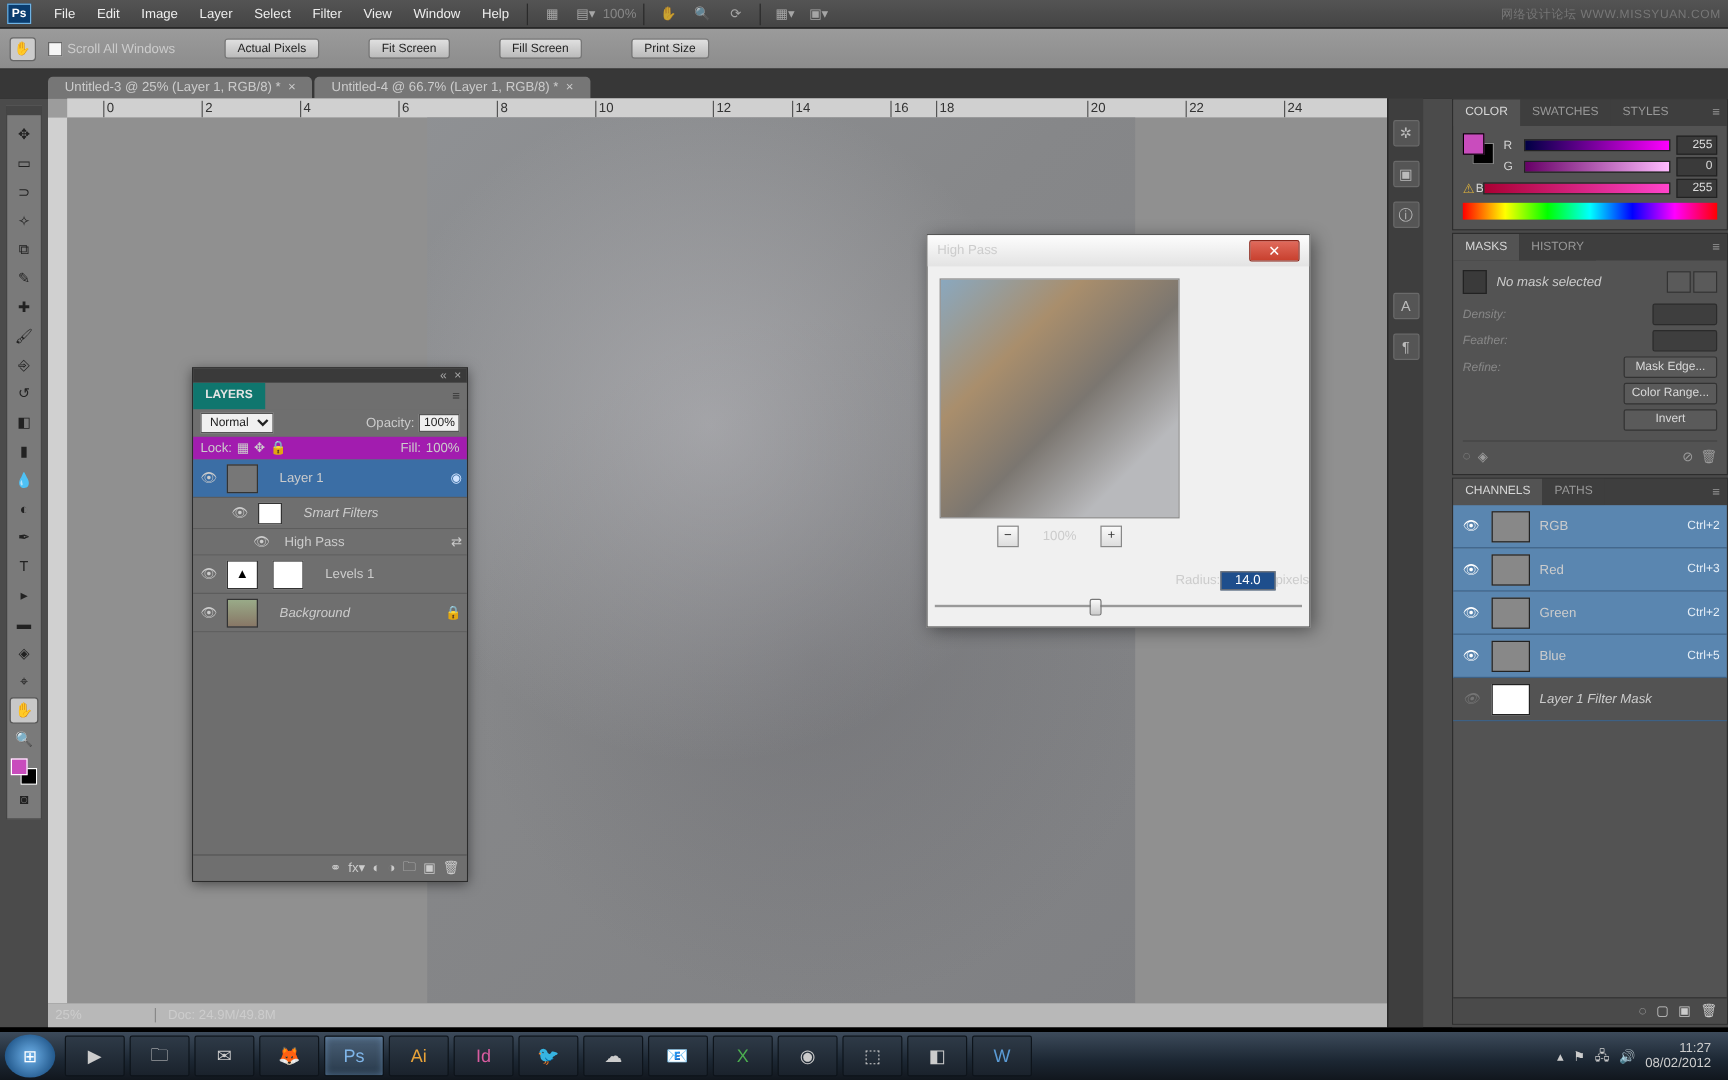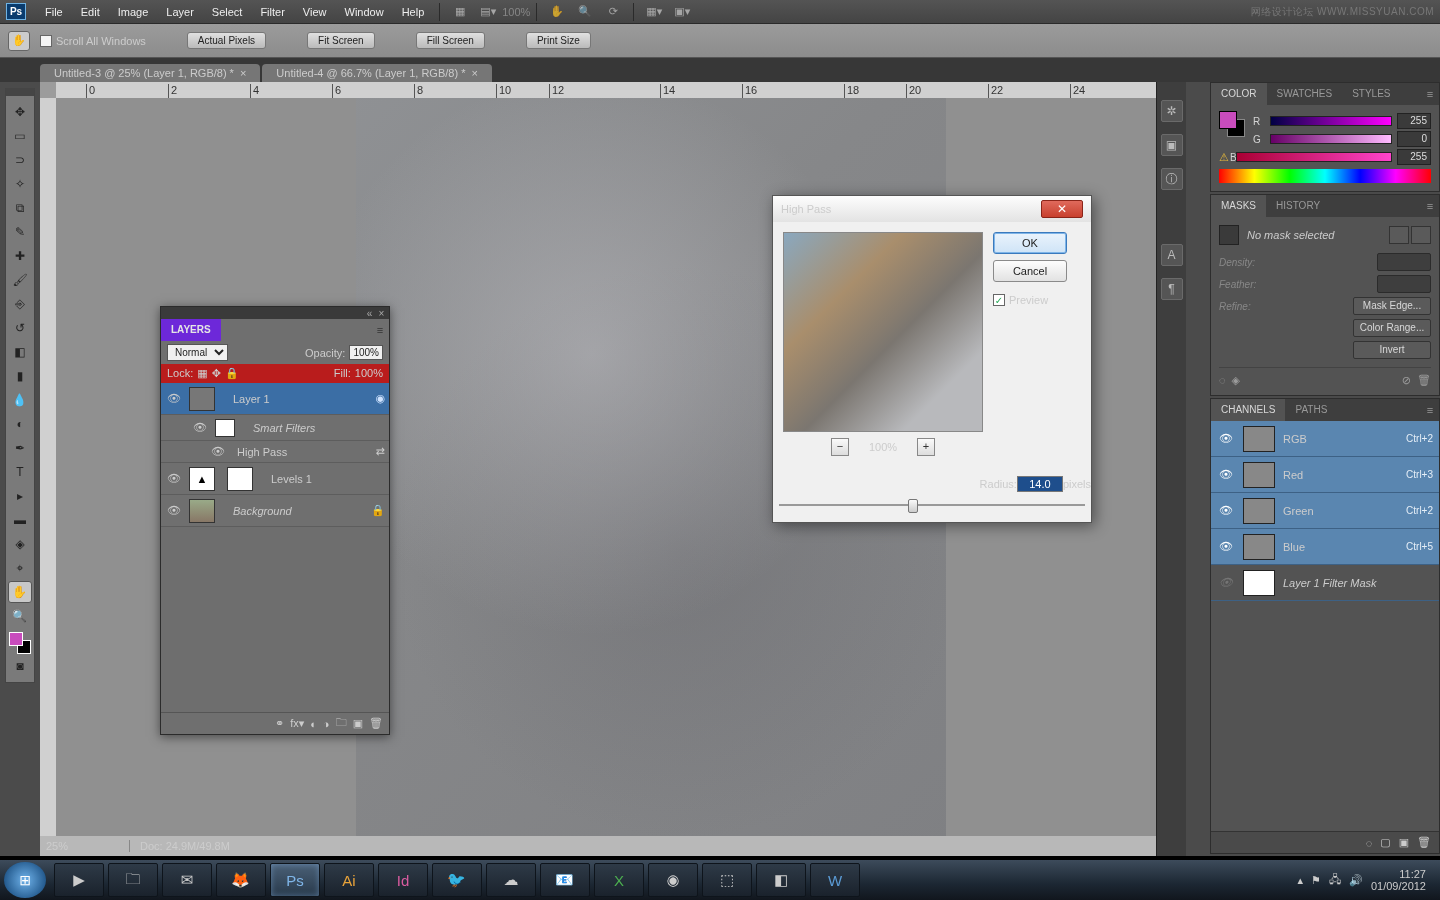--- a/index.html
+++ b/index.html
@@ -91,24 +91,24 @@
 #p-channels .chan.unsel { background:#535353; color:#ddd; font-style:italic; }
 #p-channels .chan.unsel .eye { opacity:.2; }
 #p-channels .chan.unsel .thumb { background:#fff; }
 #p-channels .foot { height:22px; background:#4a4a4a; border-top:1px solid #333; display:flex; justify-content:flex-end; align-items:center; gap:8px; padding:0 8px; color:#aaa; }
 
 
 #layers-panel { position:absolute; left:160px; top:224px; width:230px; background:#6f6f6f; border:1px solid #2b2b2b; box-shadow:0 2px 10px rgba(0,0,0,.5); }
 #layers-panel .titlebar { height:12px; background:#3a3a3a; display:flex; justify-content:flex-end; align-items:center; padding:0 3px; gap:3px; }
 #layers-panel .titlebar span { width:9px; height:9px; color:#aaa; font-size:10px; line-height:9px; text-align:center; }
 #layers-panel .tabs { background:#6f6f6f; height:22px; display:flex; align-items:center; }
-#layers-panel .tabs .t { background:#6d28d9; padding:0 10px; height:22px; line-height:22px; color:#e5e5e5; font-size:10px; font-weight:bold; text-transform:uppercase; }
+#layers-panel .tabs .t { background:#0f766e; padding:0 10px; height:22px; line-height:22px; color:#e5e5e5; font-size:10px; font-weight:bold; text-transform:uppercase; }
 #layers-panel .opts { background:#6f6f6f; padding:3px 6px; display:flex; align-items:center; color:#222; font-size:10px; gap:4px; }
 #layers-panel .opts select, #layers-panel .opts .num { background:#f0f0f0; border:1px solid #555; font-size:10px; color:#222; padding:1px 3px; }
-#layers-panel .lockrow { background:#b91c1c; padding:3px 6px; display:flex; align-items:flex-start; font-size:10px; color:#222; gap:4px; }
+#layers-panel .lockrow { background:#a21caf; padding:3px 6px; display:flex; align-items:center; font-size:10px; color:#222; gap:4px; }
 #layers-panel .list { background:#707070; }
 #layers-panel .layer { display:flex; align-items:center; height:32px; padding:0 4px; border-bottom:1px solid #5d5d5d; background:#6f6f6f; color:#222; font-size:11px; }
 #layers-panel .layer.sel { background:#3b6ea5; color:#fff; }
 #layers-panel .layer .eye { width:18px; text-align:center; }
 #layers-panel .layer .thumb { width:26px; height:24px; background:#ddd; border:1px solid #333; margin:0 6px; }
 #layers-panel .layer .name { flex:1;padding-left:12px; }
 #layers-panel .layer.sub { padding-left:30px; height:26px; }
 #layers-panel .layer.sub .thumb { width:20px; height:18px; background:#fff; }
 #layers-panel .foot { height:22px; background:#6f6f6f; border-top:1px solid #555; display:flex; justify-content:flex-end; align-items:center; gap:6px; padding:0 6px; color:#333; }
 #layers-panel .spacer { height:185px; background:#6e6e6e; }
@@ -224,24 +224,24 @@
   </div>
 
   <div id="canvaswrap">
     <div id="ruler-h">
         <div class="tick" style="left: 30px;">0</div>
         <div class="tick" style="left: 112px;">2</div>
         <div class="tick" style="left: 194px;">4</div>
         <div class="tick" style="left: 276px;">6</div>
         <div class="tick" style="left: 358px;">8</div>
         <div class="tick" style="left: 440px;">10</div>
-        <div class="tick" style="left: 493px;">12</div>
+        <div class="tick" style="left: 538px;">12</div>
         <div class="tick" style="left: 604px;">14</div>
         <div class="tick" style="left: 686px;">16</div>
-        <div class="tick" style="left: 788px;">18</div>
+        <div class="tick" style="left: 724px;">18</div>
         <div class="tick" style="left: 850px;">20</div>
         <div class="tick" style="left: 932px;">22</div>
         <div class="tick" style="left: 1014px;">24</div>
       </div>
     <div id="ruler-v"></div>
     <div id="canvas">
       <div id="image"></div>
     </div>
   </div>
   <div id="canvas-status">
@@ -453,28 +453,20 @@
       <div class="close">✕</div>
     </div>
     <div class="content">
       <div>
         <div class="preview"></div>
         <div class="zoomrow">
           <div class="zbtn">−</div>
           <span>100%</span>
           <div class="zbtn">+</div>
         </div>
-      </div>
-      <div class="buttons">
-        <div class="btn primary">OK</div>
-        <div class="btn">Cancel</div>
-        <div class="previewchk">
-            <div class="c">✓</div>
-            <span>Preview</span>
-          </div>
       </div>
     </div>
     <div class="radiusrow">
       <span>Radius:</span>
       <input value="14.0" style="">
       <span>pixels</span>
     </div>
     <div class="sliderbar">
         <div class="track"></div>
         <div class="handle"></div>
@@ -500,16 +492,16 @@
   <div class="tb">⬚</div>
   <div class="tb">◧</div>
   <div class="tb" style="color:#5b9bd5">W</div>
   <div class="tray">
     <span>▴</span>
     <span>⚑</span>
     <span>🖧</span>
     <span>🔊</span>
     <div class="clock">
         <div>11:27</div>
-        <div>01/09/2012</div>
+        <div>08/02/2012</div>
       </div>
   </div>
 </div>
 
 </body></html>

